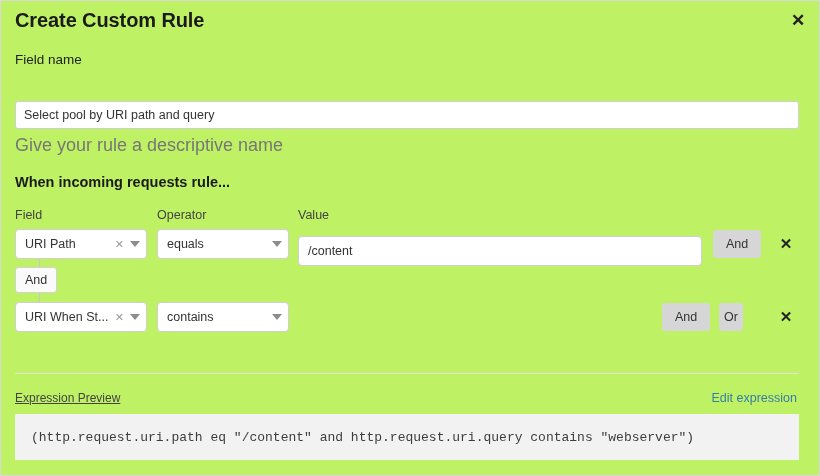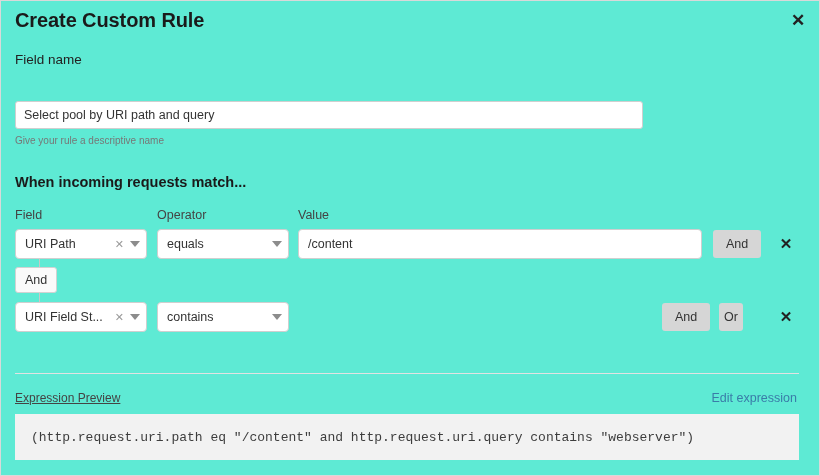--- a/index.html
+++ b/index.html
@@ -8,46 +8,46 @@
     width:820px; height:476px;
     background:#ffffff;
     font-family:"Liberation Sans", sans-serif;
     color:#1f1f1f;
     overflow:hidden;
   }
   .modal {
     position:relative;
     width:820px; height:476px;
     border:1px solid #d9d9d9;
-    background:#5eead4;
+    background:#bef264;
   }
   .close-btn {
     position:absolute; top:6px; right:8px;
     width:26px; height:26px;
     display:flex; align-items:center; justify-content:center;
     cursor:pointer;
     color:#222;
     font-size:17px; font-weight:bold; line-height:1;
   }
   .title {
     position:absolute; left:14px; top:8px;
     font-size:20px; font-weight:bold; color:#1a1a1a;
     letter-spacing:-0.1px;
   }
   .label-rulename {
     position:absolute; left:14px; top:51px;
     font-size:13.5px; color:#222;
   }
   .help-rulename {
     position:absolute; left:14px; top:90px;
-    font-size:10px; color:#777;margin-top:44px;
+    font-size:18px; color:#777;margin-top:44px;
   }
   .rule-name-input {
     position:absolute; left:14px; top:100px;
-    width:628px; height:28px;
+    width:784px; height:28px;
     border:1px solid #cfcfcf; border-radius:3px;
     background:#fff;
     font-family:"Liberation Sans", sans-serif;
     font-size:12.5px; color:#333;
     padding:0 8px;
     outline:none;
   }
   .section-heading {
     position:absolute; left:14px; top:173px;
     font-size:14.5px; font-weight:bold; color:#1a1a1a;
@@ -95,20 +95,21 @@
   .select.op-sel     { left:156px; width:132px; }
 
   .value-input {
     position:absolute; height:30px;
     border:1px solid #cfcfcf; border-radius:4px;
     background:#fff;
     font-family:"Liberation Sans", sans-serif;
     font-size:12.5px; color:#333;
     padding:0 9px;
     outline:none;
+    margin-top:7px;
   }
   .value-input.v1 { left:297px; width:404px; }
   .value-input.v2 { left:297px; width:352px; }
 
   .logic-btn {
     position:absolute; height:28px; top:1px;
     background:#d6d6d6;
     border:none; border-radius:3px;
     font-family:"Liberation Sans", sans-serif;
     font-size:12.5px; color:#333;
@@ -176,21 +177,21 @@
 <div class="modal">
 
   <div class="title">Create Custom Rule</div>
 
   <div class="close-btn">✕</div>
 
   <div class="label-rulename">Field name</div>
   <div class="help-rulename">Give your rule a descriptive name</div>
   <input class="rule-name-input" type="text" value="Select pool by URI path and query" style="">
 
-  <div class="section-heading">When incoming requests match...</div>
+  <div class="section-heading">When incoming requests rule...</div>
 
   <div class="col-label field">Field</div>
   <div class="col-label operator">Operator</div>
   <div class="col-label value">Value</div>
 
   <div class="row r1">
     <div class="select field-sel">
       <span class="sel-text">URI Path</span>
       <span class="clear-x">✕</span>
       <span class="caret"></span>
@@ -202,21 +203,21 @@
     <input class="value-input v1" type="text" value="/content" style="">
     <div class="logic-btn and1">And</div>
     <div class="row-remove x1">✕</div>
   </div>
 
   <div class="connector-line"></div>
   <div class="and-badge">And</div>
 
   <div class="row r2">
     <div class="select field-sel">
-      <span class="sel-text">URI Field St...</span>
+      <span class="sel-text">URI When St...</span>
       <span class="clear-x">✕</span>
       <span class="caret"></span>
     </div>
     <div class="select op-sel">
       <span class="sel-text">contains</span>
       <span class="caret"></span>
     </div>
     <div class="logic-btn and2">And</div>
     <div class="logic-btn or2">Or</div>
     <div class="row-remove x2">✕</div>

